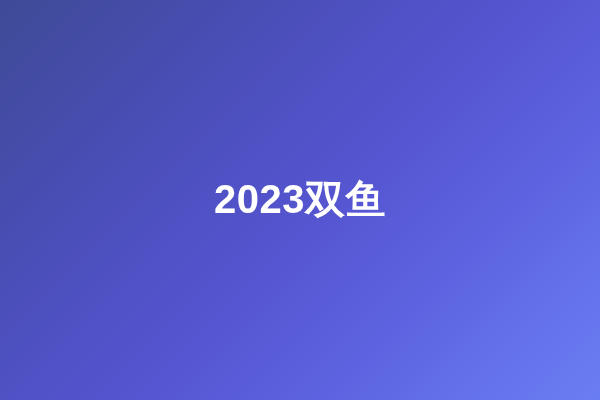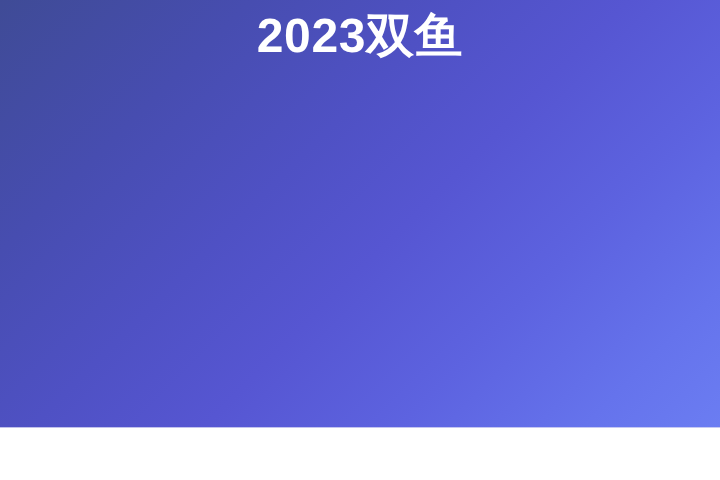--- a/index.html
+++ b/index.html
@@ -11,24 +11,24 @@
   body {
     width: 600px;
     height: 400px;
     overflow: hidden;
     font-family: "Liberation Sans", "DejaVu Sans", sans-serif;
   }
 
   .banner {
     position: relative;
     width: 600px;
-    height: 356px;
+    height: 400px;
     box-sizing: border-box;
     display: flex;
-    align-items: flex-start;
+    align-items: center;
     justify-content: center;
     
     background-image: linear-gradient(
       135deg,
       #3f4b96 0%,
       #474db0 22%,
       #4f51c4 40%,
       #5656d2 55%,
       #5d63e0 72%,
       #6573ec 88%,

